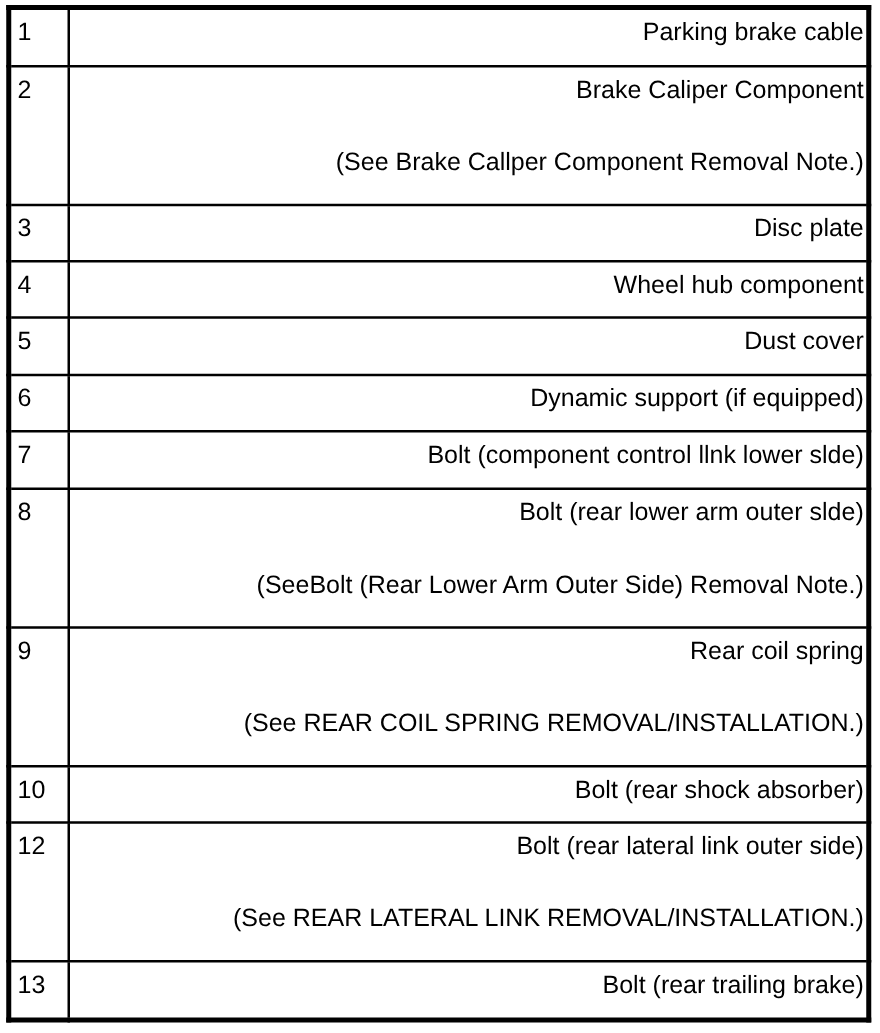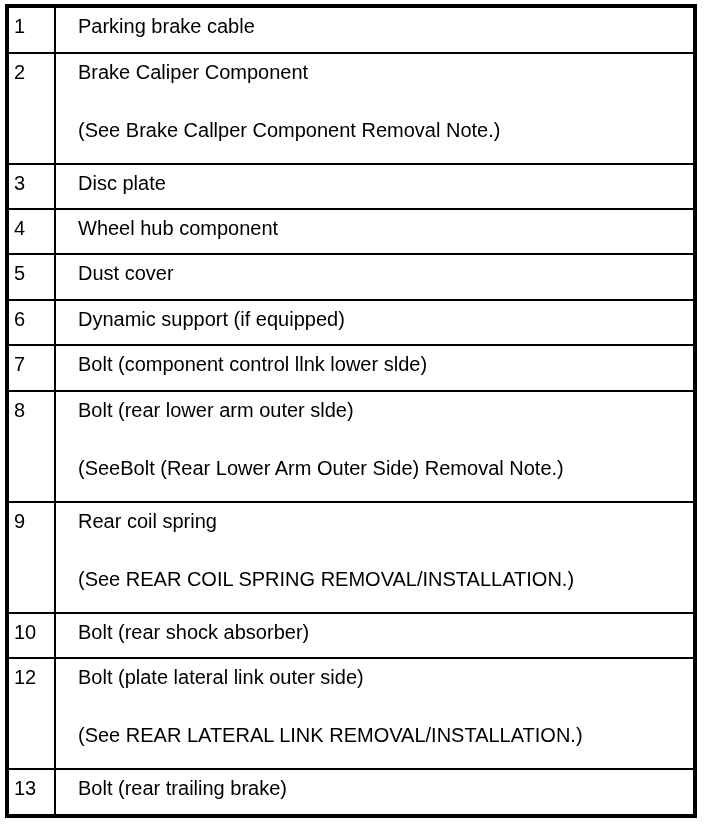--- a/index.html
+++ b/index.html
@@ -33,22 +33,23 @@
     vertical-align: top;
     font-size: 20px;
     line-height: 27px;
   }
   td.num {
     width: 38px;
     padding: 5px 2px 6px 5px;
     overflow: hidden;
   }
   td.desc {
-    padding: 5px 2px 6px 22px;
+    padding: 5px 2px 6px 7px;
     overflow: hidden;
+    text-align: right;
   }
   .line {
     min-height: 27px;
     white-space: nowrap;
   }
   .line.blank {
     min-height: 31px;
   }
 </style>
 </head>
@@ -152,21 +153,21 @@
             <div class="line">Bolt (rear shock absorber)</div>
           </td>
   </tr>
 
 
   <tr class="part-row">
     <td class="num">
       <span>12</span>
     </td>
     <td class="desc">
-            <div class="line">Bolt (plate lateral link outer side)</div>
+            <div class="line">Bolt (rear lateral link outer side)</div>
             <div class="line blank"></div>
             <div class="line">(See REAR LATERAL LINK REMOVAL/INSTALLATION.)</div>
           </td>
   </tr>
 
   <tr class="part-row">
     <td class="num">
       <span>13</span>
     </td>
     <td class="desc">

